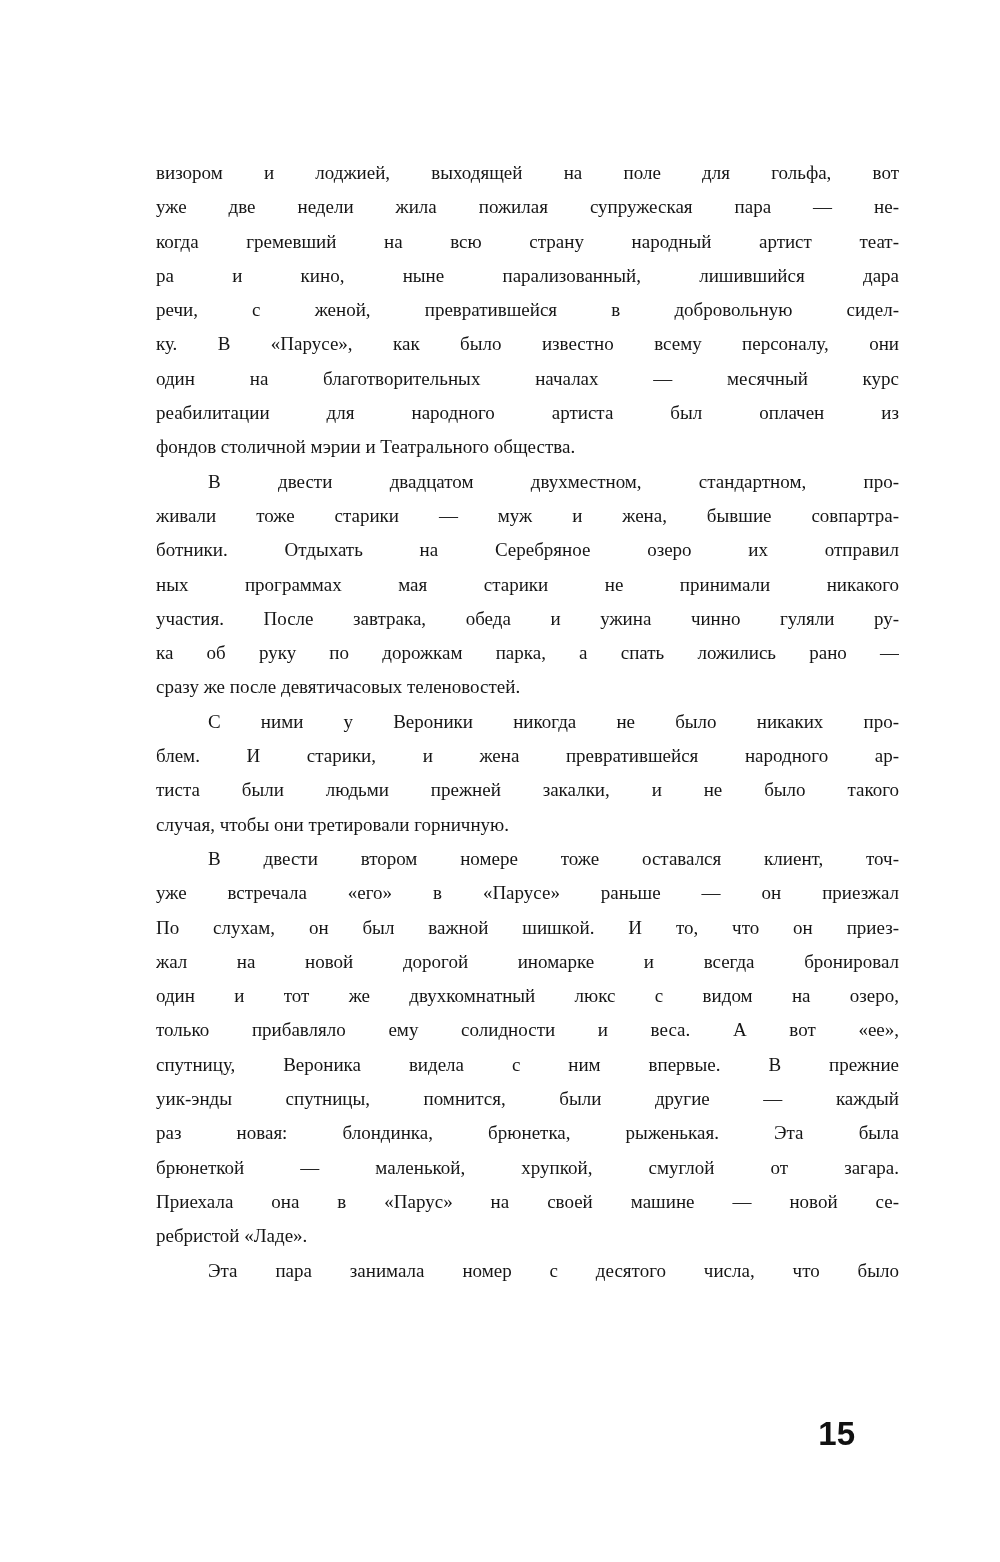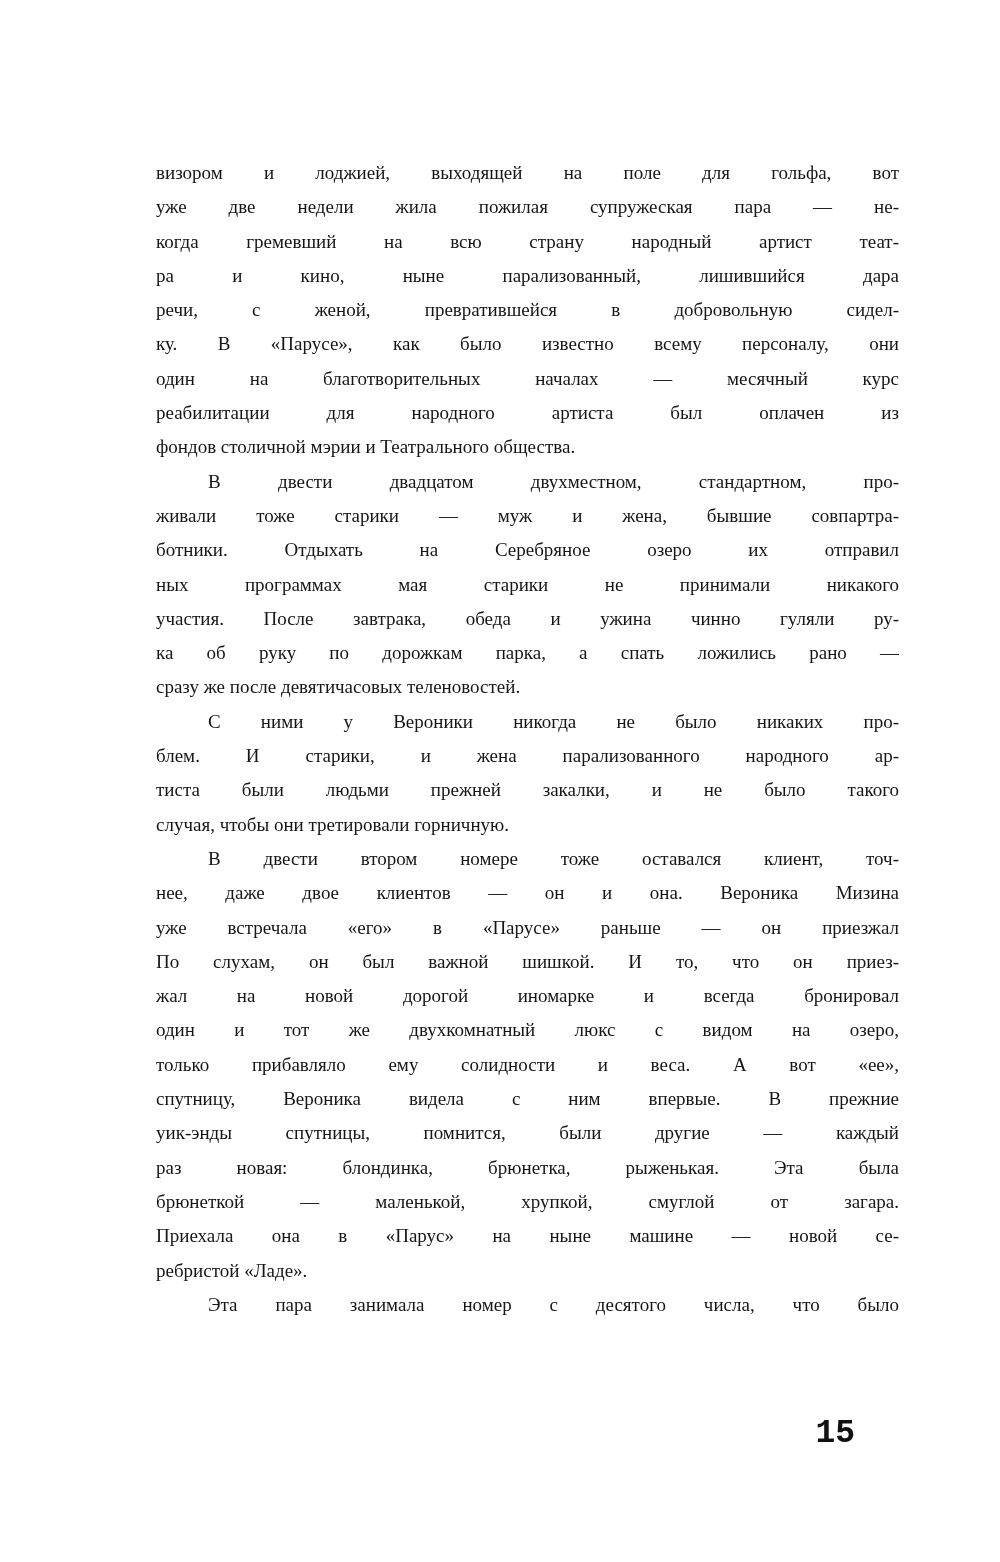--- a/index.html
+++ b/index.html
@@ -37,21 +37,21 @@
     text-align-last: justify;
     white-space: normal;
     overflow: hidden;
   }
   .line.indent { text-indent: 52px; }
   .line.last { text-align-last: left; }
   .page-number {
     position: absolute;
     right: 145px;
     top: 1416px;
-    font-family: Liberation Mono, monospace;
+    font-family: Liberation Sans, sans-serif;
     font-weight: bold;
     font-size: 33px;
     line-height: 36px;
     color: #111111;
   }
 </style>
 </head>
 <body style="background: rgb(255, 255, 255);">
 
 <div class="page">
@@ -71,37 +71,36 @@
         <div class="line indent">В двести двадцатом двухместном, стандартном, про-</div>
         <div class="line">живали тоже старики — муж и жена, бывшие совпартра-</div>
         <div class="line">ботники. Отдыхать на Серебряное озеро их отправил</div>
         <div class="line">ных программах мая старики не принимали никакого</div>
         <div class="line">участия. После завтрака, обеда и ужина чинно гуляли ру-</div>
         <div class="line">ка об руку по дорожкам парка, а спать ложились рано —</div>
         <div class="line last">сразу же после девятичасовых теленовостей.</div>
       </div>
       <div class="paragraph">
         <div class="line indent">С ними у Вероники никогда не было никаких про-</div>
-        <div class="line">блем. И старики, и жена парализованного народного ар-</div>
+        <div class="line">блем. И старики, и жена превратившейся народного ар-</div>
         <div class="line">тиста были людьми прежней закалки, и не было такого</div>
         <div class="line last">случая, чтобы они третировали горничную.</div>
       </div>
       <div class="paragraph">
         <div class="line indent">В двести втором номере тоже оставался клиент, точ-</div>
-        <div class="line">нее, даже двое клиентов — он и она. Вероника Мизина</div>
         <div class="line">уже встречала «его» в «Парусе» раньше — он приезжал</div>
         <div class="line">По слухам, он был важной шишкой. И то, что он приез-</div>
         <div class="line">жал на новой дорогой иномарке и всегда бронировал</div>
         <div class="line">один и тот же двухкомнатный люкс с видом на озеро,</div>
         <div class="line">только прибавляло ему солидности и веса. А вот «ее»,</div>
         <div class="line">спутницу, Вероника видела с ним впервые. В прежние</div>
         <div class="line">уик-энды спутницы, помнится, были другие — каждый</div>
         <div class="line">раз новая: блондинка, брюнетка, рыженькая. Эта была</div>
         <div class="line">брюнеткой — маленькой, хрупкой, смуглой от загара.</div>
-        <div class="line">Приехала она в «Парус» на ныне машине — новой се-</div>
+        <div class="line">Приехала она в «Парус» на своей машине — новой се-</div>
         <div class="line last">ребристой «Ладе».</div>
       </div>
       <div class="paragraph">
         <div class="line indent">Эта пара занимала номер с десятого числа, что было</div>
       </div>
     </div>
   <div class="page-number">15</div>
 </div>
 
 </body></html>

